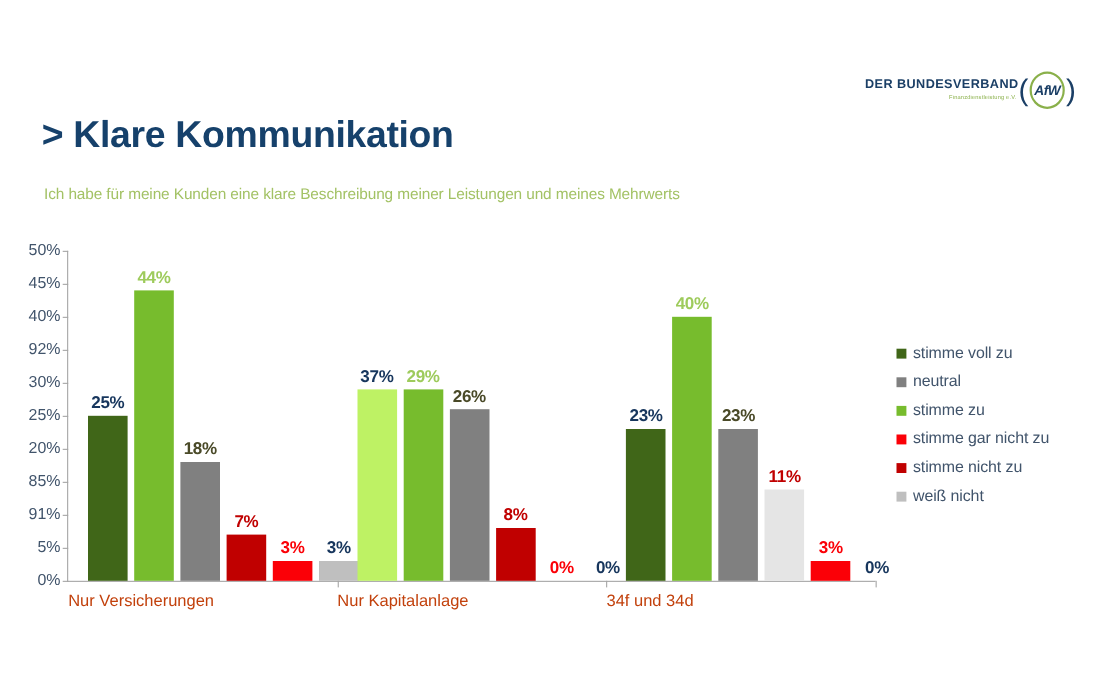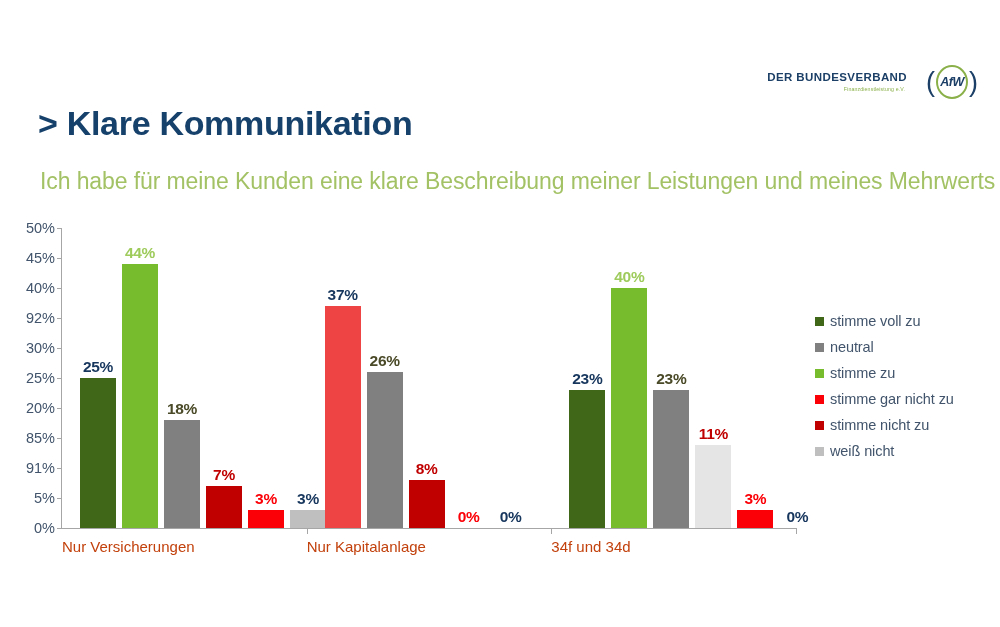--- a/index.html
+++ b/index.html
@@ -16,21 +16,21 @@
     -webkit-font-smoothing: antialiased;
   }
 
   
   #logo {
     position: absolute;
     top: 66px;
     right: 22px;
     display: flex;
     align-items: center;
-    gap: 19px;
+    gap: 0;
   }
   #logo-text-block {
     text-align: right;
     line-height: 1;
   }
   #logo-main {
     font-size: 11.5px;
     font-weight: bold;
     letter-spacing: 0.4px;
     color: #1b3f66;
@@ -84,21 +84,21 @@
     font-size: 34px;
     font-weight: bold;
     color: #16416b;
     letter-spacing: -0.3px;
     white-space: nowrap;
   }
   #page-subtitle {
     position: absolute;
     left: 40px;
     top: 168px;
-    font-size: 23px;
+    font-size: 14px;
     color: #a3c265;
     white-space: nowrap;
     letter-spacing: -0.1px;
   }
 
   
   #chart {
     position: absolute;
     left: 0;
     top: 220px;
@@ -311,22 +311,27 @@
         <div class="barwrap" style="width: 36px; margin-left: 6px;">
           <div class="bar" style="height: 18px; background: rgb(191, 191, 191);">
             <span class="bar-label" style="color: rgb(23, 54, 93);">3%</span>
           </div>
         </div>
         <div class="cat-label">Nur Versicherungen</div>
       </div>
       <div class="cat-sep" style="left: 244.667px;"></div>
       <div class="group" style="left: 244.667px; width: 244.667px;">
         <div class="barwrap" style="width: 36px; margin-left: 18px;">
-          <div class="bar" style="height: 222px; background: #ef4444;">
+          <div class="bar" style="height: 174px; background: #bef264;">
             <span class="bar-label" style="color: rgb(23, 54, 93);">37%</span>
+          </div>
+        </div>
+        <div class="barwrap" style="width: 36px; margin-left: 6px;">
+          <div class="bar" style="height: 174px; background: rgb(119, 188, 45);">
+            <span class="bar-label" style="color: rgb(158, 203, 92);">29%</span>
           </div>
         </div>
         <div class="barwrap" style="width: 36px; margin-left: 6px;">
           <div class="bar" style="height: 156px; background: rgb(128, 128, 128);">
             <span class="bar-label" style="color: rgb(74, 74, 40);">26%</span>
           </div>
         </div>
         <div class="barwrap" style="width: 36px; margin-left: 6px;">
           <div class="bar" style="height: 48px; background: rgb(192, 0, 0);">
             <span class="bar-label" style="color: rgb(192, 0, 0);">8%</span>

